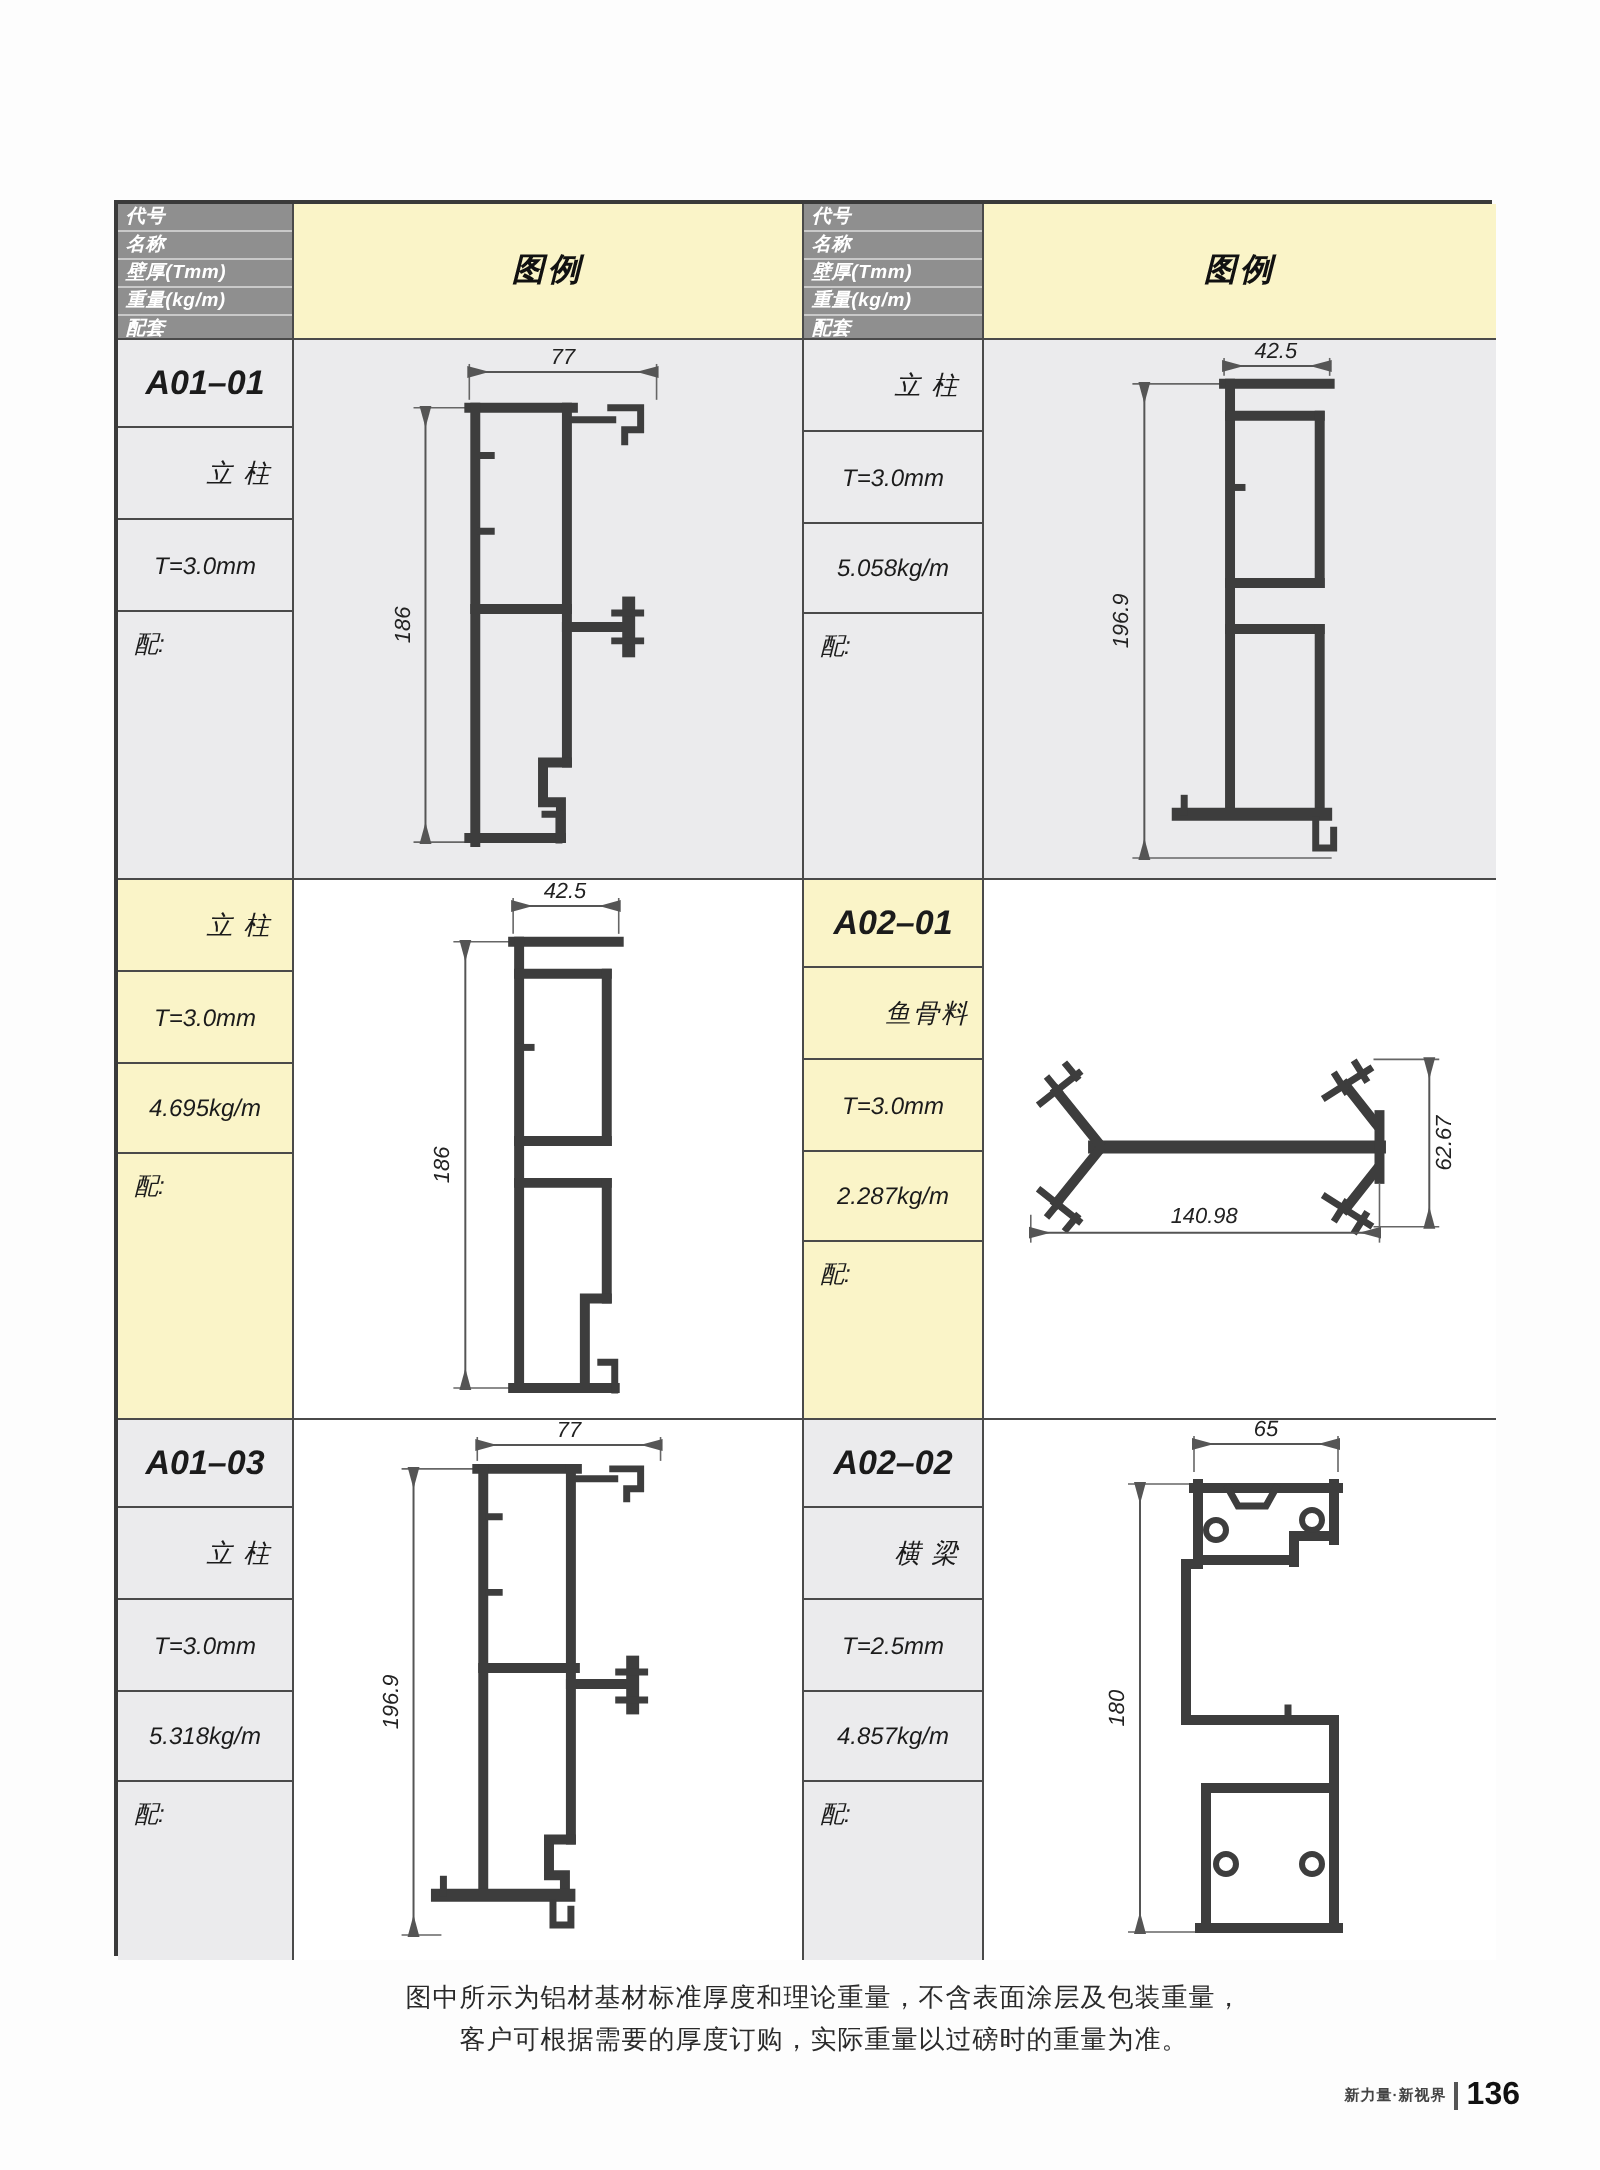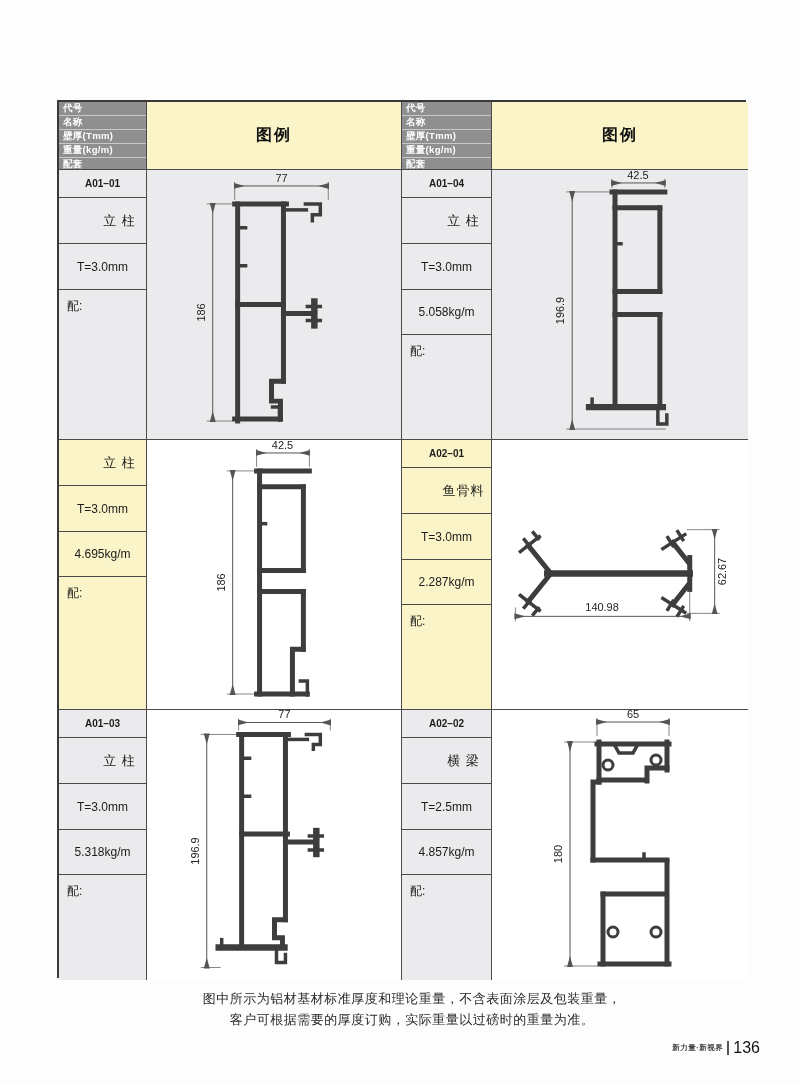--- a/index.html
+++ b/index.html
@@ -6,21 +6,21 @@
   body{
     width:800px;height:1085px;background:#fdfdfd;position:relative;
     font-family:"Liberation Sans","DejaVu Sans",sans-serif;color:#222;
   }
   .table{
     position:absolute;left:57px;top:100px;width:689px;height:878px;
     display:grid;grid-template-columns:88px 255px 90px 256px;
     grid-template-rows:68px 270px 270px 270px;
     border:2px solid #3a3a3a;background:#fff;box-sizing:border-box;
   }
-  .table > div{border-right:1px solid #4a4a4a;border-bottom:1px solid #4a4a4a;box-sizing:border-box;min-width:0;min-height:0;}
+  .table > div{border-right:1px solid #4a4a4a;border-bottom:1px solid #4a4a4a;box-sizing:border-box;min-width:0;min-height:0;font-style:italic;}
   .table > div:nth-child(4n){border-right:none;}
   .table > div:nth-last-child(-n+4){border-bottom:none;}
 
   
   .hinfo{display:flex;flex-direction:column;background:#8f8f8f;}
   .hinfo .hl{
     flex:1;display:flex;align-items:center;padding-left:4px;
     color:#fff;font-size:9.5px;font-weight:bold;letter-spacing:.3px;
     border-bottom:1px solid #c9c9c9;box-sizing:border-box;white-space:nowrap;
   }
@@ -30,21 +30,21 @@
     font-size:16px;font-weight:bold;color:#111;letter-spacing:2px;
   }
 
   
   .info{display:flex;flex-direction:column;}
   .info .c{
     border-bottom:1px solid #4a4a4a;box-sizing:border-box;
     display:flex;align-items:center;justify-content:center;
     font-size:12px;color:#1b1b1b;white-space:nowrap;
   }
-  .info .c.code{height:28px;font-weight:bold;font-size:10px;}
+  .info .c.code{height:44px;font-weight:bold;font-size:17px;}
   .info .c.name{height:46px;font-size:13px;letter-spacing:1px;padding-left:34px;}
   .info .c.thick{height:46px;}
   .info .c.weight{height:45px;}
   .info .c.match{flex:1;border-bottom:none;align-items:flex-start;justify-content:flex-start;padding:8px 0 0 8px;}
   .bg-gray{background:#ebebed;}
   .bg-yellow{background:#faf4c8;}
   .diagram{position:relative;background:#fff;}
   .diagram.bg-gray{background:#ebebed;}
   .diagram svg{display:block;width:100%;height:100%;}
 
@@ -60,21 +60,21 @@
   
   .note{
     position:absolute;left:12px;top:988px;width:100%;text-align:center;
     font-size:13px;line-height:21px;color:#2a2a2a;letter-spacing:.5px;
   }
   .pagefoot{
     position:absolute;top:1039px;right:40px;display:flex;align-items:center;gap:4px;
   }
   .brand{font-size:7.5px;font-weight:bold;color:#444;letter-spacing:.5px;}
   .psep{display:inline-block;width:2px;height:14px;background:#555;}
-  .pnum{font-size:16px;font-weight:normal;color:#111;}
+  .pnum{font-size:16px;font-weight:bold;color:#111;}
 </style>
 </head>
 <body>
 
 <div class="table">
 
   <div class="hinfo">
     <div class="hl">代号</div>
     <div class="hl">名称</div>
     <div class="hl">壁厚(Tmm)</div>
@@ -122,21 +122,20 @@
       <path class="p" d="M137 144 h28"></path>
         <path class="p6" d="M168 132 v24"></path>
         <path class="p4" d="M161 137 h13 M161 151 h13"></path>
       <path class="p" d="M137 212 h-12 v20 h9 v18"></path>
         <path class="p" d="M88 250 h46"></path>
         <path class="p4" d="M133 251 v-13 h-7"></path>
     </svg>
   </div>
 
   <div class="info bg-gray">
-    <div class="c code">A01–04</div>
     <div class="c name">立 柱</div>
     <div class="c thick">T=3.0mm</div>
     <div class="c weight">5.058kg/m</div>
     <div class="c match">配:</div>
   </div>
   <div class="diagram bg-gray">
     <svg viewBox="0 0 256 270">
       <defs>
           <marker id="ar1" markerWidth="11" markerHeight="8" refX="10" refY="4" orient="auto-start-reverse" markerUnits="userSpaceOnUse">
             <path d="M0,4 L11,1 L11,7 z" fill="#555"></path>

